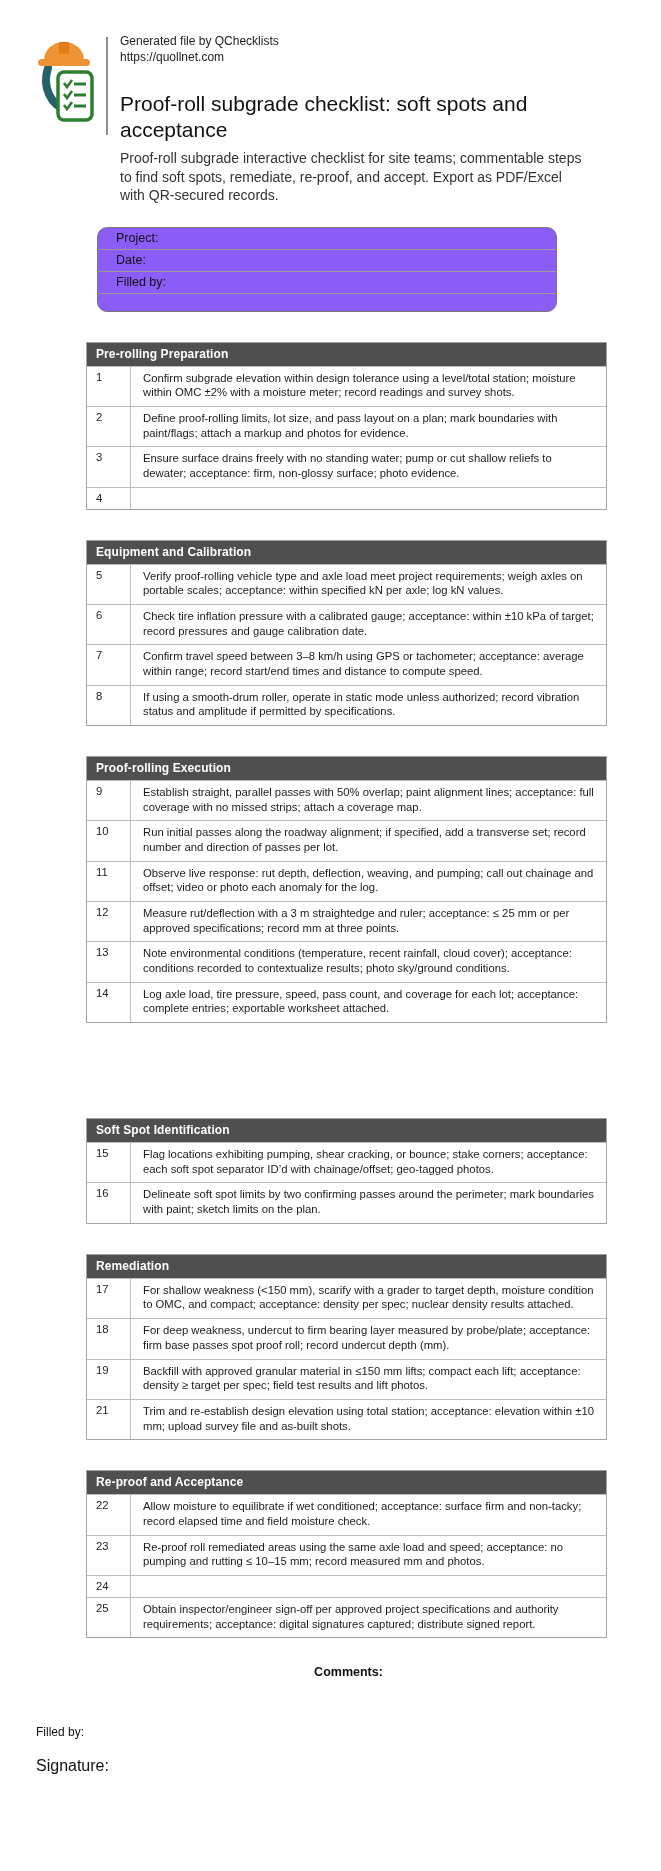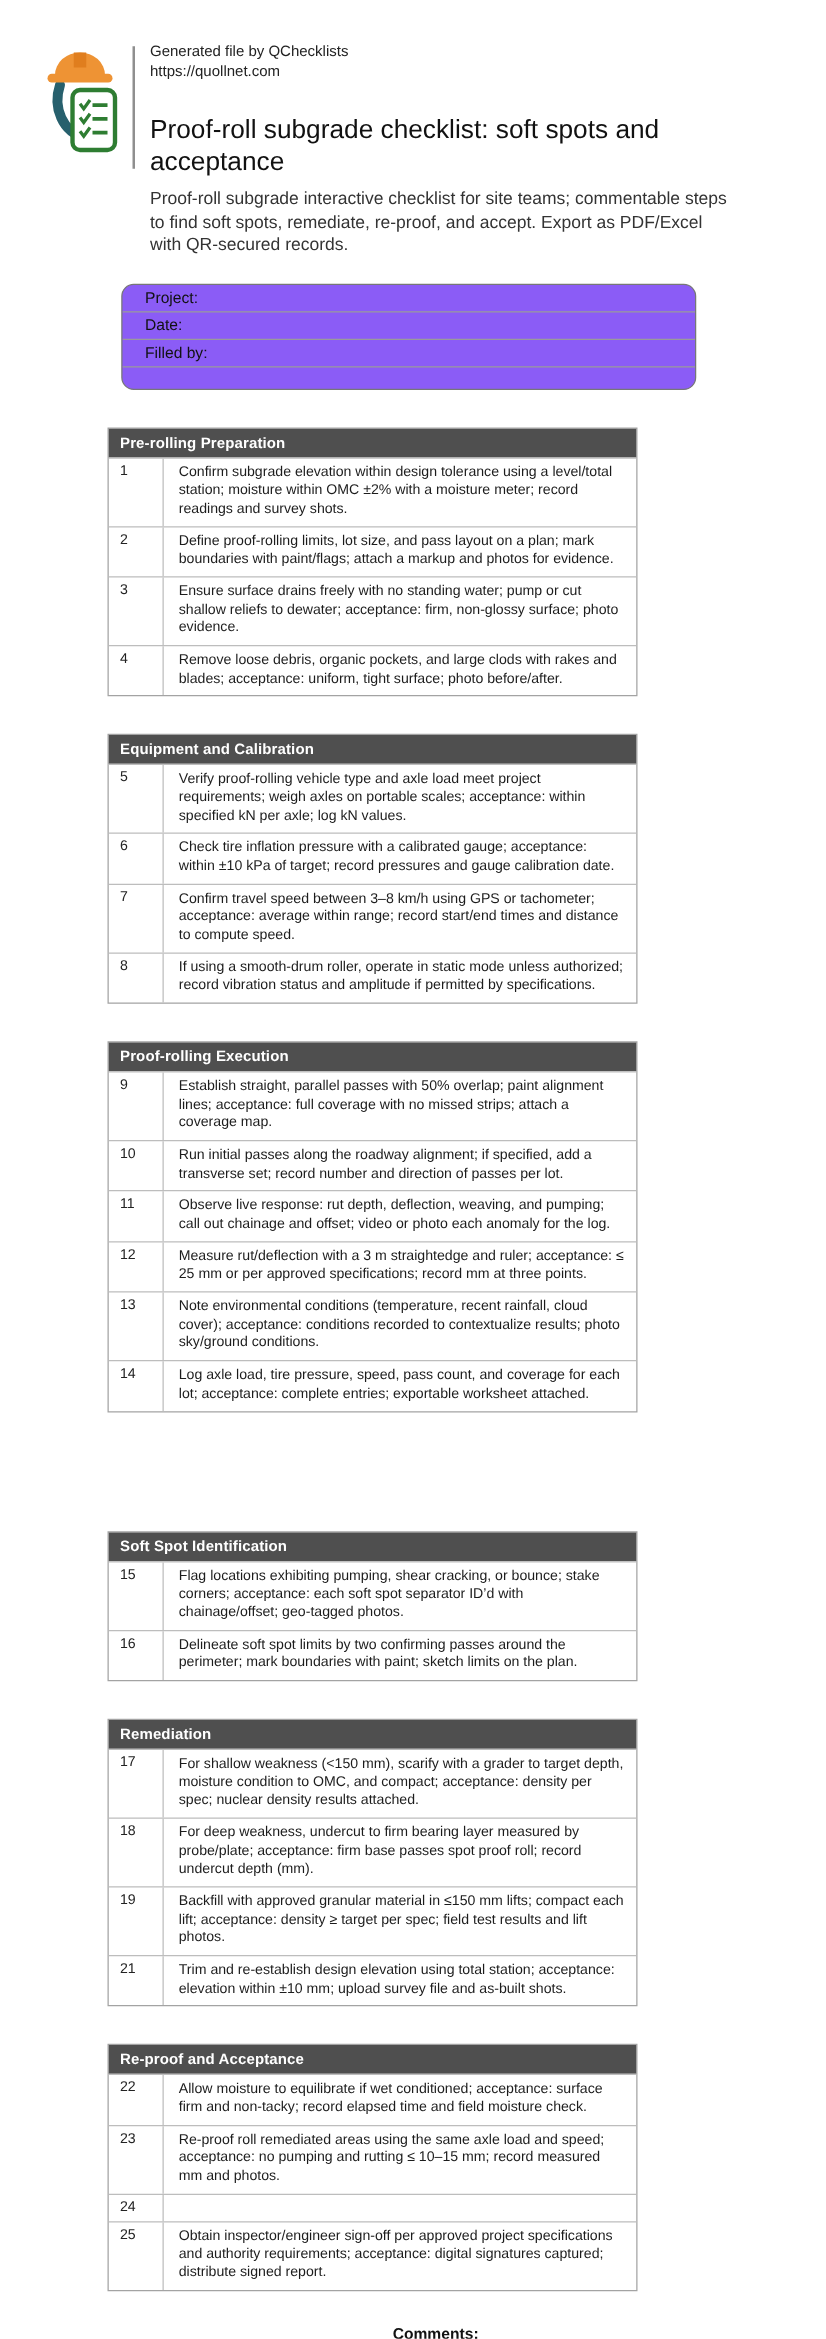--- a/index.html
+++ b/index.html
@@ -18,21 +18,21 @@
   .subtitle { font-size:14px; color:#333; line-height:1.32; margin-top:6px; width:462px; }
   
   .info-box {
     margin:22px 0 0 97px; width:460px; background:#8b5cf6;
     border:1.5px solid #777; border-radius:10px; overflow:hidden;
   }
   .info-row { height:22px; display:flex; align-items:center; padding-left:18px;
     font-size:12.5px; color:#111; border-bottom:1px solid #9a9a9a; }
   .info-spacer { height:17px; }
   
-  .sec { margin:30px 0 0 86px; width:424px; border:1px solid #a3a3a3; }
+  .sec { margin:30px 0 0 86px; width:521px; border:1px solid #a3a3a3; }
   .sec.gap-large { margin-top:95px; }
   .sec-header { background:#4f4f4f; color:#fff; font-weight:bold; font-size:12px;
     padding:4px 9px 5px 9px; letter-spacing:0.1px; }
   .row { display:grid; grid-template-columns:44px 1fr; border-top:1px solid #bdbdbd; }
   .row:first-of-type { border-top:none; }
   .cell-num { padding:4px 0 5px 9px; font-size:11.3px; color:#222; border-right:1px solid #bdbdbd; }
   .cell-text { padding:4px 10px 6px 12px; font-size:11.3px; line-height:1.3; color:#1c1c1c; }
   
   .comments-label { margin:27px 0 0 36px; font-size:12.5px; font-weight:bold; color:#111;text-align:center; }
   .filledby-label { margin:46px 0 0 36px; font-size:12px; color:#111; }
@@ -96,21 +96,20 @@
   <div class="row">
     <div class="cell-num">2</div>
     <div class="cell-text">Define proof-rolling limits, lot size, and pass layout on a plan; mark boundaries with paint/flags; attach a markup and photos for evidence.</div>
   </div>
   <div class="row">
     <div class="cell-num">3</div>
     <div class="cell-text">Ensure surface drains freely with no standing water; pump or cut shallow reliefs to dewater; acceptance: firm, non-glossy surface; photo evidence.</div>
   </div>
   <div class="row">
     <div class="cell-num">4</div>
-    <div class="cell-text">Remove loose debris, organic pockets, and large clods with rakes and blades; acceptance: uniform, tight surface; photo before/after.</div>
   </div>
 </div>
 
 <div class="sec">
   <div class="sec-header">Equipment and Calibration</div>
   <div class="row">
     <div class="cell-num">5</div>
     <div class="cell-text">Verify proof-rolling vehicle type and axle load meet project requirements; weigh axles on portable scales; acceptance: within specified kN per axle; log kN values.</div>
   </div>
   <div class="row">

